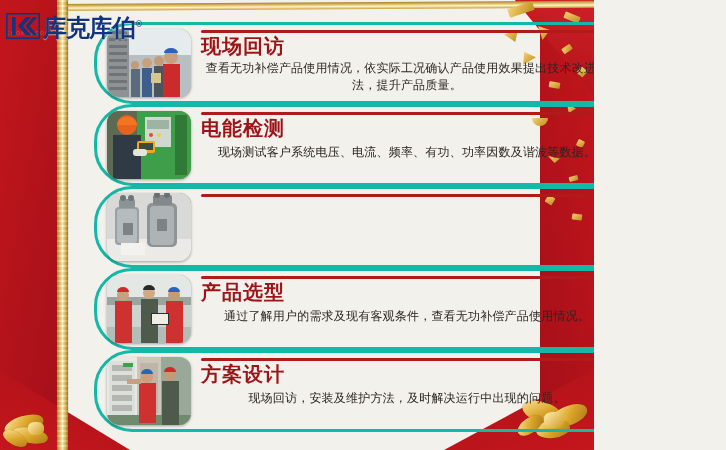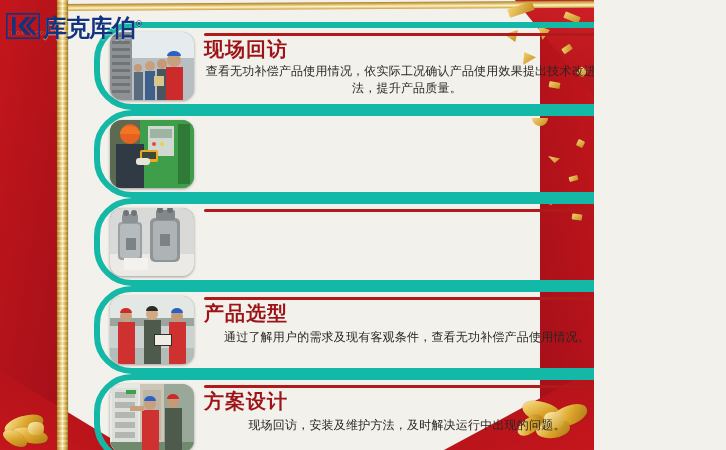--- a/index.html
+++ b/index.html
@@ -73,21 +73,21 @@
     line-height:26px;white-space:nowrap;
     text-shadow:0 1px 0 rgba(255,255,255,.5);
   }
   .logo-reg{font-size:8px;color:#12347f;vertical-align:super;font-weight:bold;}
   .logo-sub{position:absolute;left:6px;top:30px;font-size:5px;color:#b14a4a;letter-spacing:1.2px;font-weight:bold;}
 
   
   .cards{position:absolute;left:94px;top:22px;width:540px;}
   .card{
     position:relative;height:76px;margin-bottom:0;
-    border:6px solid #14b8a6;border-radius:38px;
+    border:3px solid #14b8a6;border-radius:38px;
     background:transparent;
   }
   .card-thumb{
     position:absolute;left:10px;top:4px;width:84px;height:68px;
     border-radius:12px;overflow:hidden;
     box-shadow:0 1px 3px rgba(0,0,0,.35);
     background:#8a8d8f;
   }
   .card-thumb svg{display:block;width:84px;height:68px;}
   .card-body{position:absolute;left:104px;right:18px;top:3px;}
@@ -216,20 +216,25 @@
           <rect x="0" y="0" width="30" height="68" fill="#5c6a52"></rect>
           <circle cx="20" cy="14" r="10" fill="#e8621f"></circle>
           <path d="M10 14 a10 8 0 0 1 20 0 z" fill="#f47521"></path>
           <rect x="6" y="24" width="28" height="44" fill="#2f3a44"></rect>
           <rect x="30" y="30" width="18" height="12" rx="2" fill="#f0a81e"></rect>
           <rect x="32" y="32" width="14" height="7" fill="#3b4a3a"></rect>
           <rect x="26" y="38" width="14" height="7" rx="3" fill="#e7e4dc"></rect>
           <rect x="68" y="4" width="12" height="60" fill="#2f7a36"></rect>
         </svg>
       </div>
+      <div class="card-body">
+        <div class="rule"></div>
+        <div class="card-title">电能检测</div>
+        <div class="card-desc">现场测试客户系统电压、电流、频率、有功、功率因数及谐波等数据。</div>
+      </div>
     </div>
 
     <div class="card compact">
       <div class="card-thumb">
         <svg viewBox="0 0 84 68" preserveAspectRatio="xMidYMid slice">
           <rect width="84" height="68" fill="#d9d9d7"></rect>
           <rect x="0" y="46" width="84" height="22" fill="#eceae6"></rect>
           <rect x="8" y="14" width="24" height="38" rx="4" fill="#9ba0a3"></rect>
           <rect x="10" y="16" width="20" height="34" rx="3" fill="#b6bbbe"></rect>
           <rect x="12" y="6" width="16" height="9" rx="2" fill="#8d9295"></rect>

